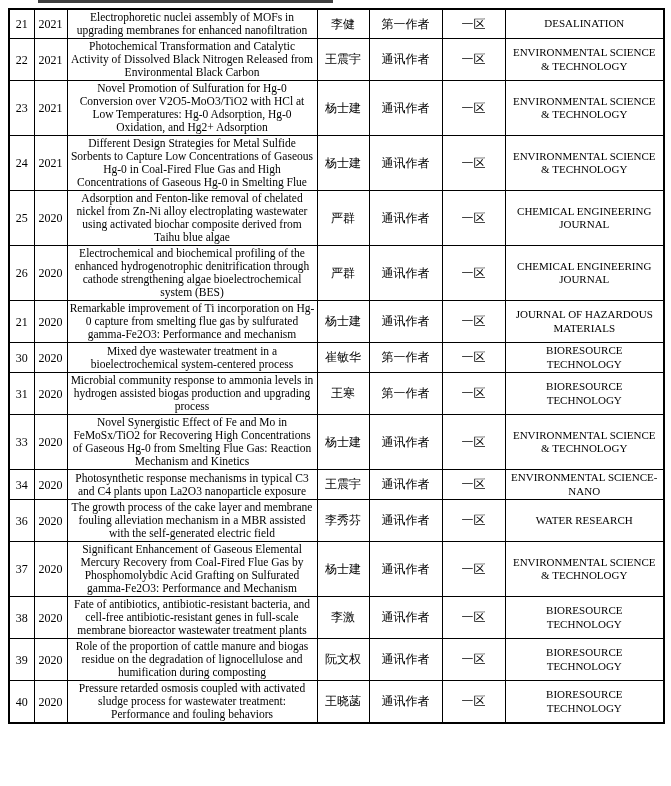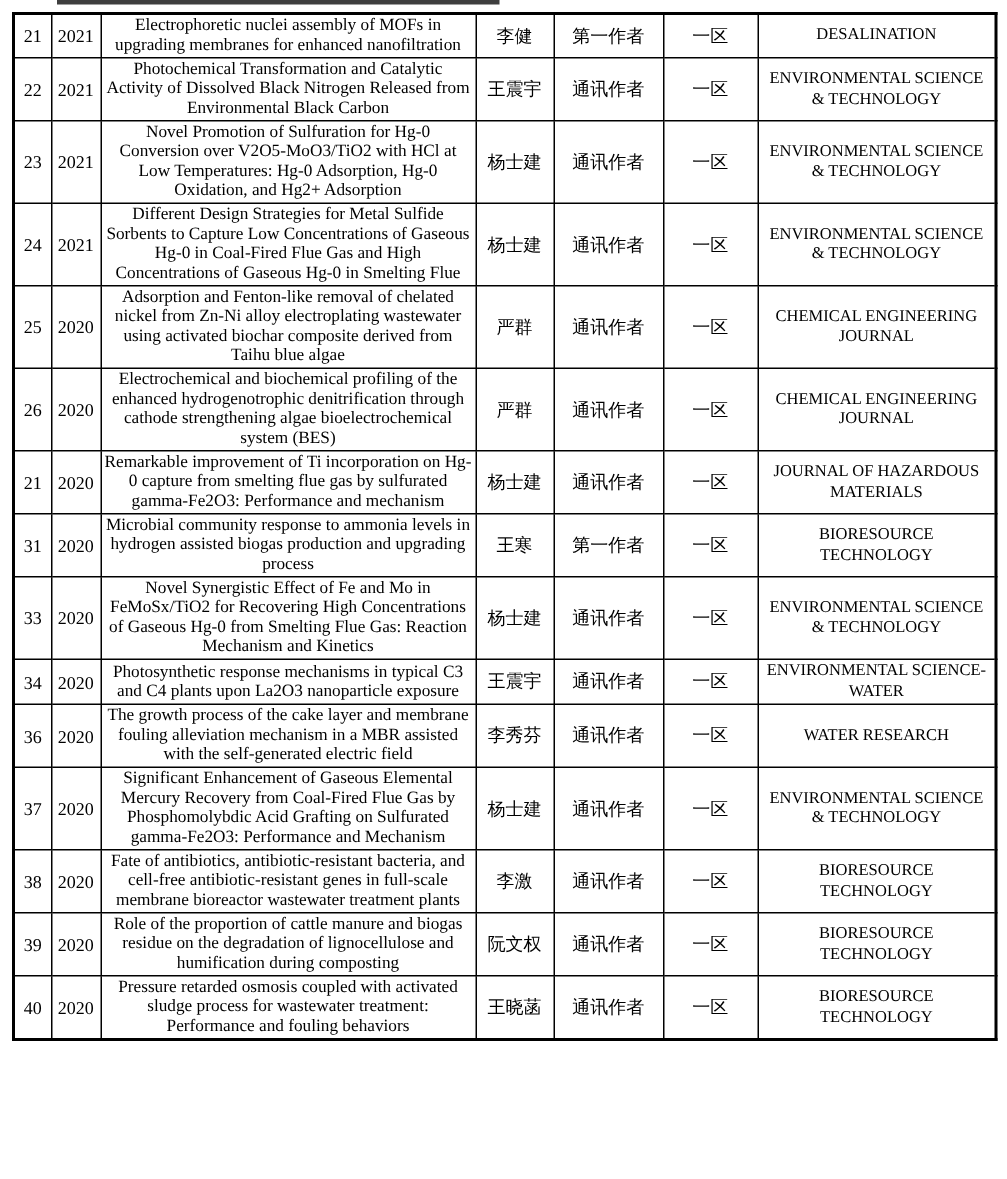--- a/index.html
+++ b/index.html
@@ -134,20 +134,30 @@
     <td class="c-no">21</td>
     <td class="c-year">2020</td>
     <td class="c-title">Remarkable improvement of Ti incorporation on Hg-0 capture from smelting flue gas by sulfurated gamma-Fe2O3: Performance and mechanism</td>
     <td class="c-author">杨士建</td>
     <td class="c-role">通讯作者</td>
     <td class="c-zone">一区</td>
     <td class="c-journal">JOURNAL OF HAZARDOUS
 MATERIALS</td>
   </tr>
         <tr>
+    <td class="c-no">30</td>
+    <td class="c-year">2020</td>
+    <td class="c-title">Mixed dye wastewater treatment in a bioelectrochemical system-centered process</td>
+    <td class="c-author">崔敏华</td>
+    <td class="c-role">第一作者</td>
+    <td class="c-zone">一区</td>
+    <td class="c-journal">BIORESOURCE
+TECHNOLOGY</td>
+  </tr>
+        <tr>
     <td class="c-no">31</td>
     <td class="c-year">2020</td>
     <td class="c-title">Microbial community response to ammonia levels in hydrogen assisted biogas production and upgrading process</td>
     <td class="c-author">王寒</td>
     <td class="c-role">第一作者</td>
     <td class="c-zone">一区</td>
     <td class="c-journal">BIORESOURCE
 TECHNOLOGY</td>
   </tr>
         <tr>
@@ -161,21 +171,21 @@
 &amp; TECHNOLOGY</td>
   </tr>
         <tr>
     <td class="c-no">34</td>
     <td class="c-year">2020</td>
     <td class="c-title">Photosynthetic response mechanisms in typical C3 and C4 plants upon La2O3 nanoparticle exposure</td>
     <td class="c-author">王震宇</td>
     <td class="c-role">通讯作者</td>
     <td class="c-zone">一区</td>
     <td class="c-journal">ENVIRONMENTAL SCIENCE-
-WATER</td>
+NANO</td>
   </tr>
         <tr>
     <td class="c-no">36</td>
     <td class="c-year">2020</td>
     <td class="c-title">The growth process of the cake layer and membrane fouling alleviation mechanism in a MBR assisted with the self-generated electric field</td>
     <td class="c-author">李秀芬</td>
     <td class="c-role">通讯作者</td>
     <td class="c-zone">一区</td>
     <td class="c-journal">WATER RESEARCH</td>
   </tr>

